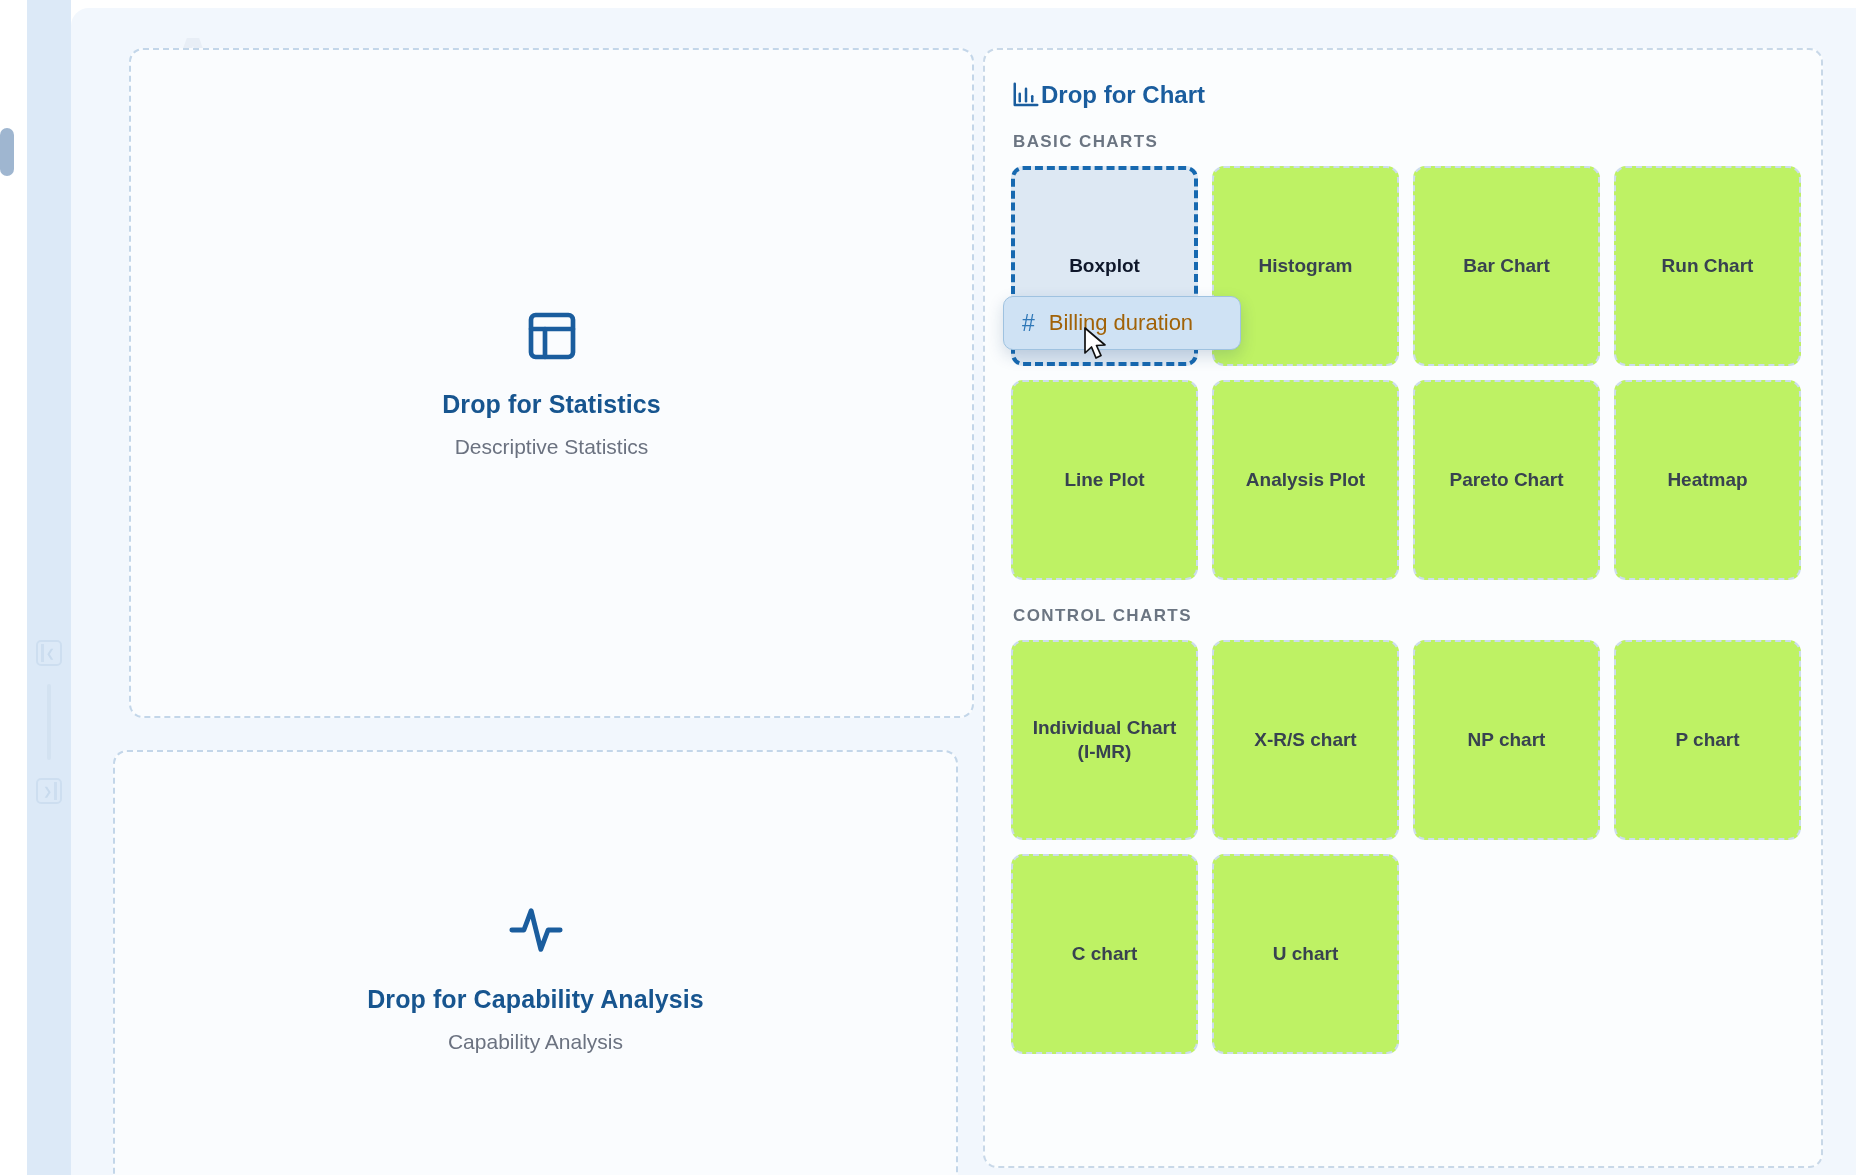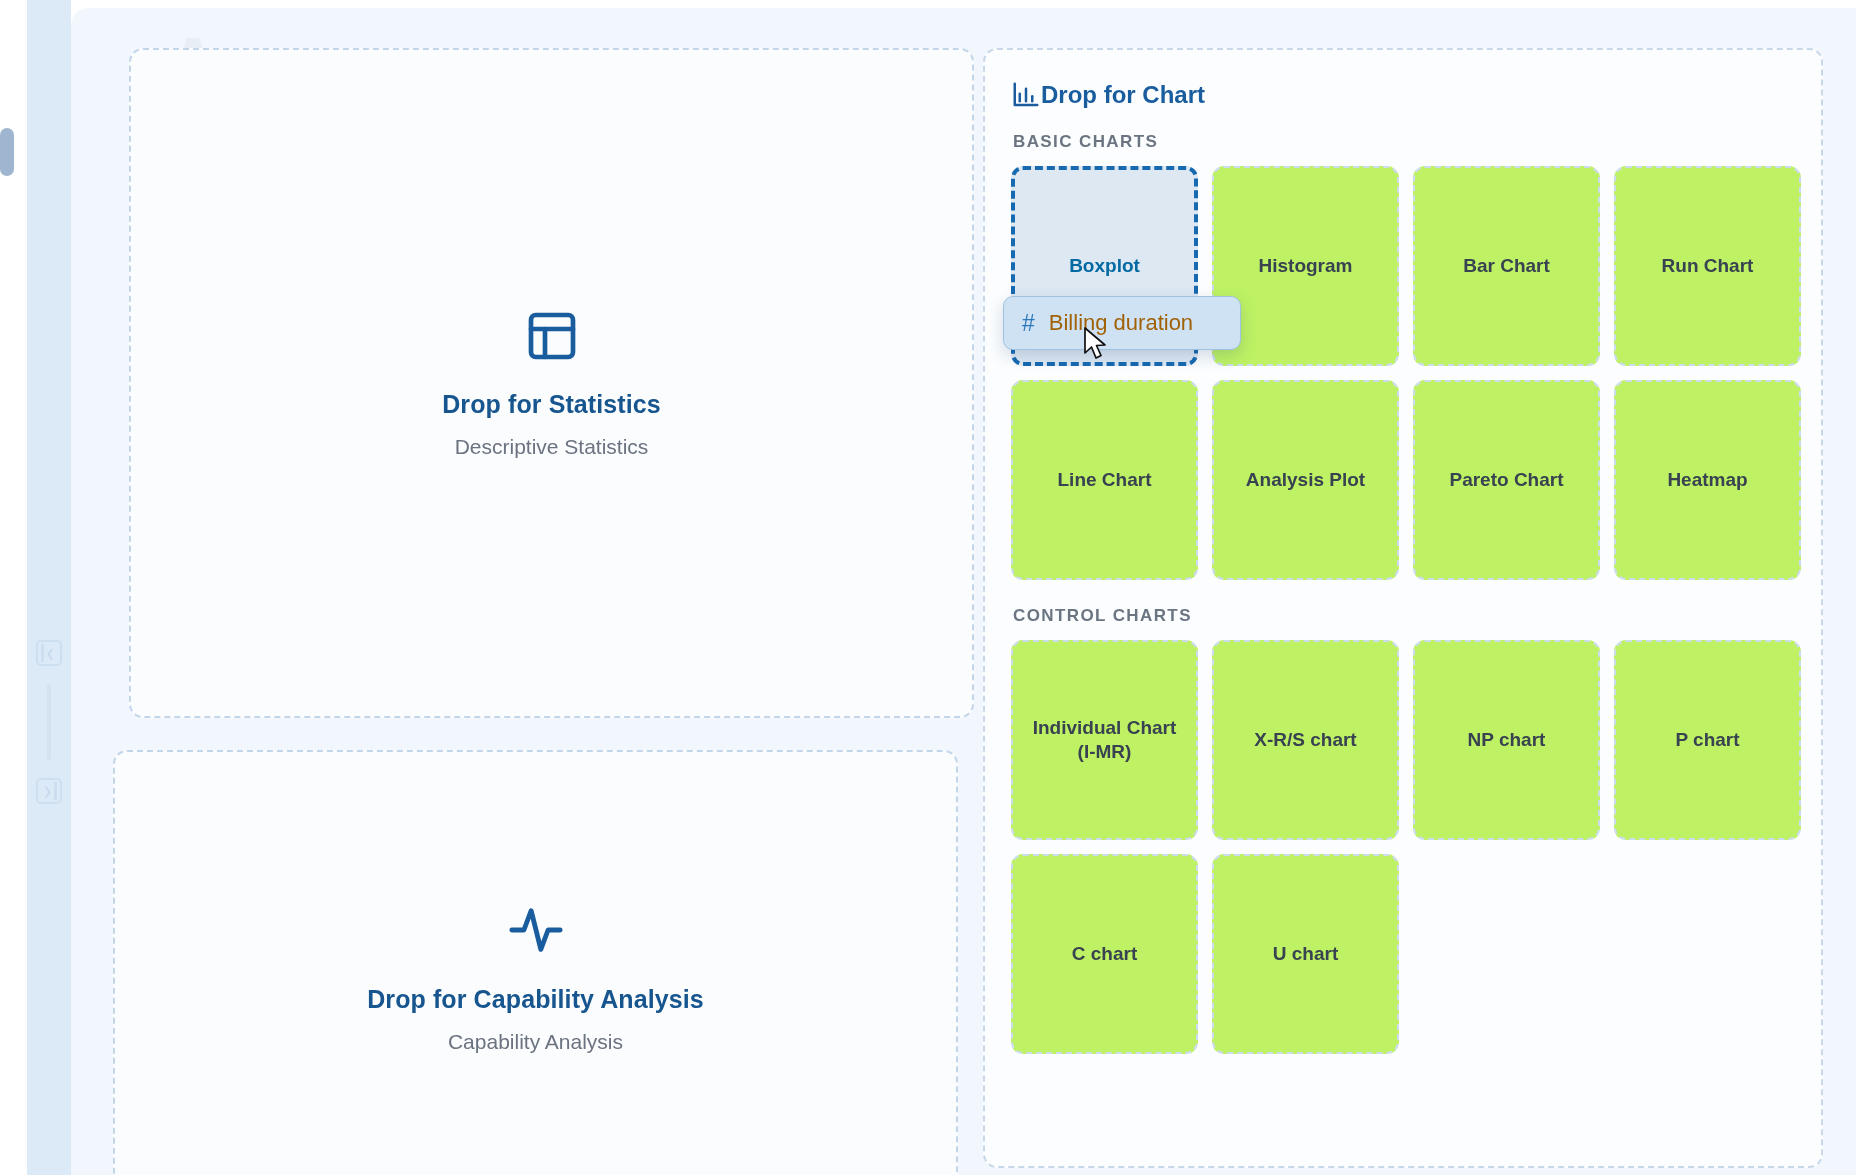--- a/index.html
+++ b/index.html
@@ -170,21 +170,21 @@
     padding: 8px 12px;
   }
   .chart-card .lbl {
     font-size: 19px; font-weight: 700;
     color: #384250; line-height: 1.28;
   }
   .chart-card.active {
     border: 4px dashed #1769b0;
     background: #dde8f3;
   }
-  .chart-card.active .lbl { color: #0369a1; }
+  .chart-card.active .lbl { color: #0f172a; }
 
   
   .drag-chip {
     position: absolute;
     left: 1003px; top: 296px;
     width: 238px; height: 54px;
     background: #cfe2f4;
     border: 1.5px solid #9fc2e0;
     border-radius: 10px;
     display: flex; align-items: center;
@@ -283,21 +283,21 @@
         <div class="chart-card">
           <span class="lbl">Histogram</span>
         </div>
         <div class="chart-card">
           <span class="lbl">Bar Chart</span>
         </div>
         <div class="chart-card">
           <span class="lbl">Run Chart</span>
         </div>
         <div class="chart-card">
-          <span class="lbl">Line Chart</span>
+          <span class="lbl">Line Plot</span>
         </div>
         <div class="chart-card">
           <span class="lbl">Analysis Plot</span>
         </div>
         <div class="chart-card">
           <span class="lbl">Pareto Chart</span>
         </div>
         <div class="chart-card">
           <span class="lbl">Heatmap</span>
         </div>

